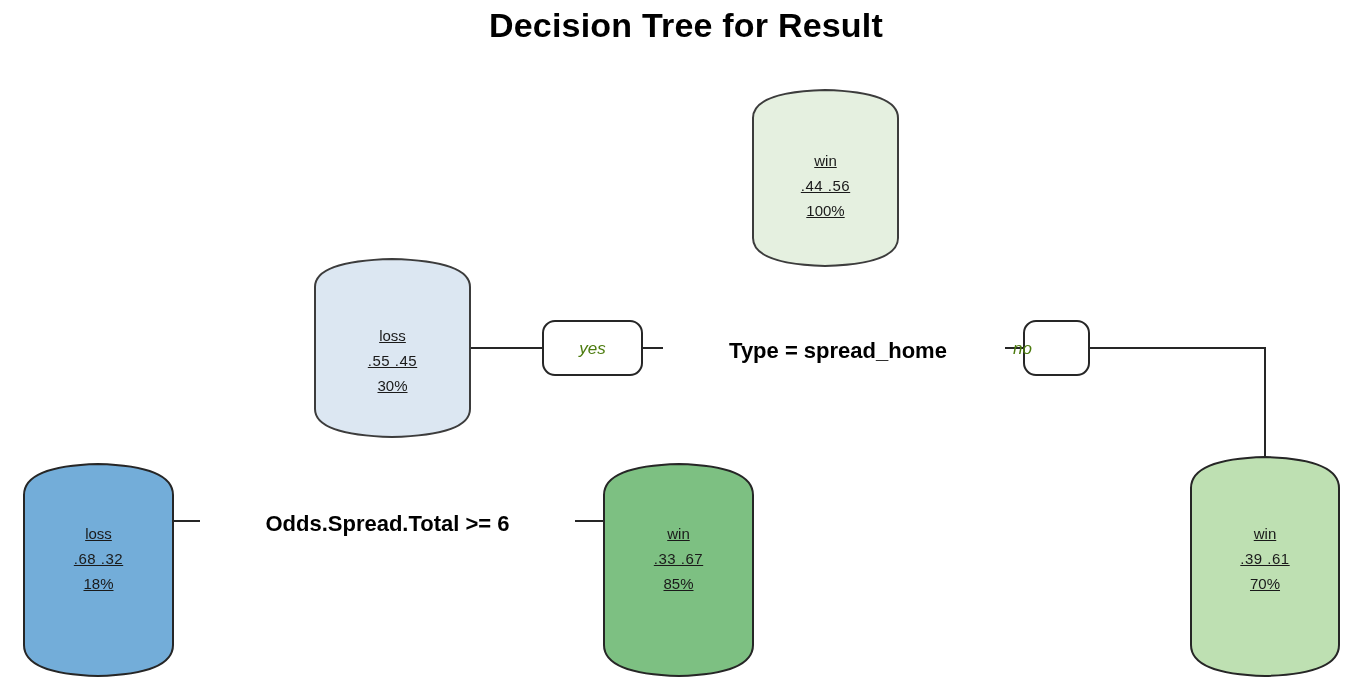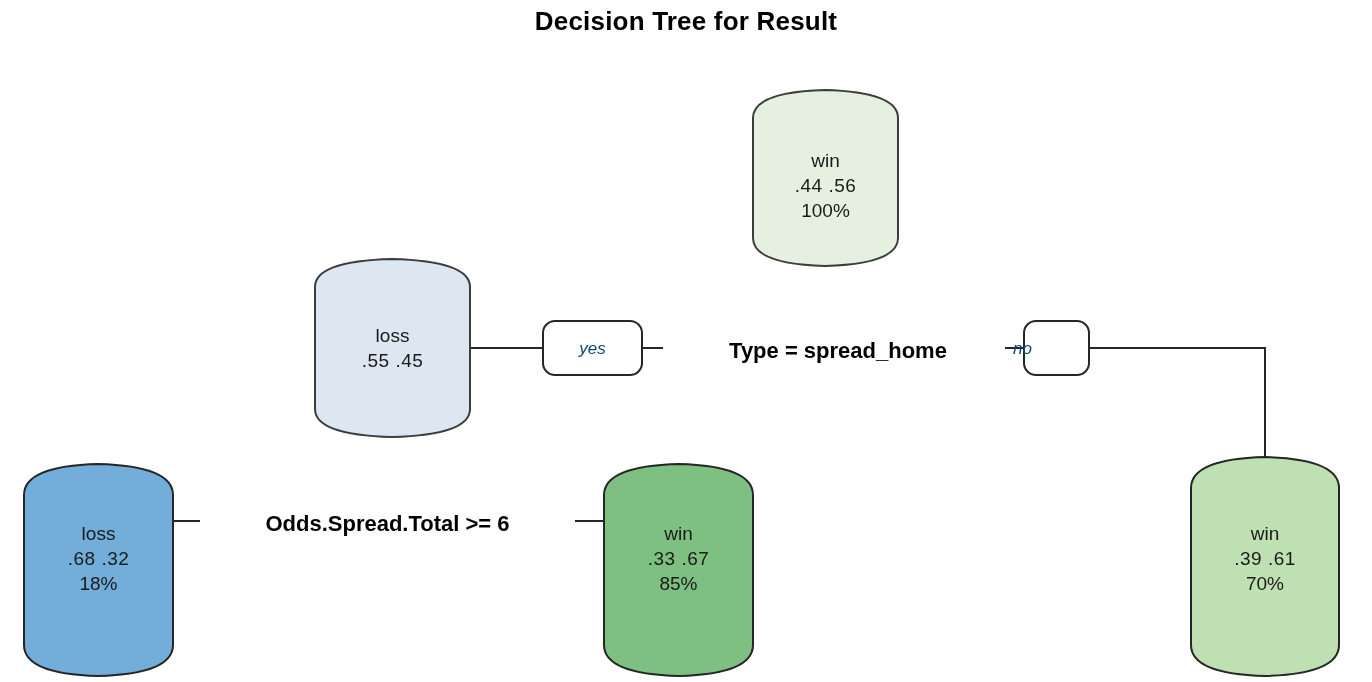--- a/index.html
+++ b/index.html
@@ -16,57 +16,58 @@
     height: 682px;
     background: #ffffff;
     overflow: hidden;
   }
   .chart-title {
     position: absolute;
     left: 0;
     top: 6px;
     width: 1372px;
     text-align: center;
-    font-size: 26px;
+    font-size: 34px;
     font-weight: bold;
     color: #000000;
     letter-spacing: 0.2px;
   }
   svg.tree-svg {
     position: absolute;
     left: 0;
     top: 0;
     width: 1372px;
     height: 682px;
   }
   .node-label {
     position: absolute;
     text-align: center;
     color: #1a1a1a;
-    font-size: 19px;
+    font-size: 15px;
     line-height: 25px;
     pointer-events: none;
     white-space: nowrap;
+    text-decoration: underline;
   }
   .node-label .ln-class { display: block; }
   .node-label .ln-probs { display: block; letter-spacing: 0.5px; }
   .node-label .ln-pct { display: block; }
   .split-label {
     position: absolute;
     font-size: 22px;
     font-weight: bold;
     color: #000000;
     white-space: nowrap;
     text-align: center;
   }
   .branch-label {
     position: absolute;
     font-size: 17px;
     font-style: italic;
-    color: #0c4a6e;
+    color: #4d7c0f;
     white-space: nowrap;
     text-align: center;
     line-height: 1;
   }
 </style>
 </head>
 <body>
 
 <div id="canvas">
 
@@ -133,20 +134,21 @@
 
   <div class="node-label" style="left:753px; top:148px; width:145px;">
     <span class="ln-class">win</span>
     <span class="ln-probs">.44  .56</span>
     <span class="ln-pct">100%</span>
   </div>
 
   <div class="node-label" style="left:315px; top:323px; width:155px;">
     <span class="ln-class">loss</span>
     <span class="ln-probs">.55  .45</span>
+    <span class="ln-pct">30%</span>
   </div>
 
   <div class="node-label" style="left:24px; top:521px; width:149px;">
     <span class="ln-class">loss</span>
     <span class="ln-probs">.68  .32</span>
     <span class="ln-pct">18%</span>
   </div>
 
   <div class="node-label" style="left:604px; top:521px; width:149px;">
     <span class="ln-class">win</span>

